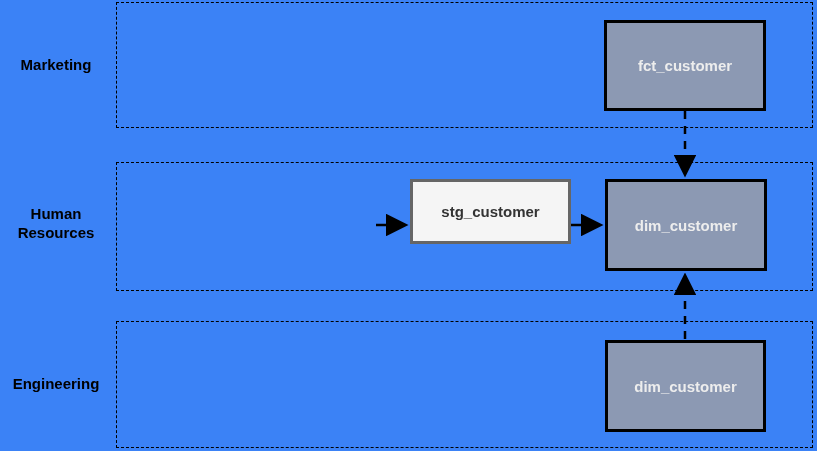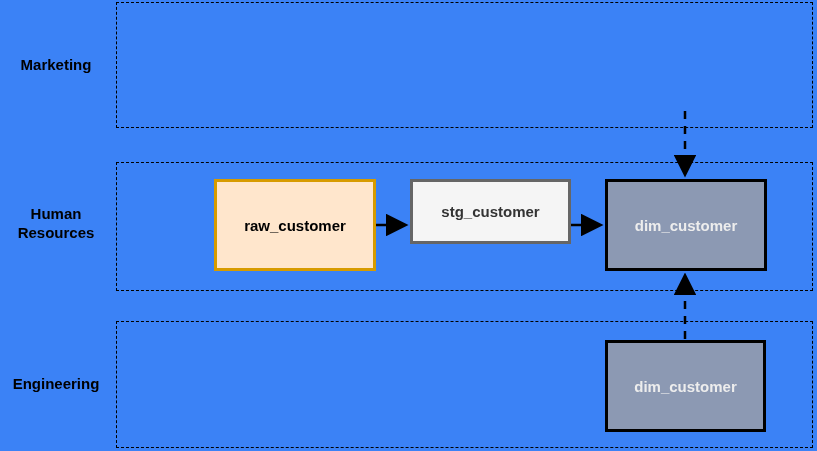--- a/index.html
+++ b/index.html
@@ -101,24 +101,24 @@
 
     <line x1="376" y1="225" x2="404" y2="225" stroke="#000000" stroke-width="2.5" marker-end="url(#arrowhead)"></line>
 
     <line x1="571" y1="225" x2="599" y2="225" stroke="#000000" stroke-width="2.5" marker-end="url(#arrowhead)"></line>
 
     <line x1="685" y1="111" x2="685" y2="173" stroke="#000000" stroke-width="2.5" stroke-dasharray="8 7" marker-end="url(#arrowhead)"></line>
 
     <line x1="685" y1="339" x2="685" y2="277" stroke="#000000" stroke-width="2.5" stroke-dasharray="8 7" marker-end="url(#arrowhead)"></line>
   </svg>
 
+  <div class="node node--model node--fct">
+    <span>fct_customer</span>
+  </div>
 
-  <div class="node node--source node--raw">
-    <span>raw_customer</span>
-  </div>
 
   <div class="node node--staging node--stg">
     <span>stg_customer</span>
   </div>
 
   <div class="node node--model node--dim-hr">
     <span>dim_customer</span>
   </div>
 
   <div class="node node--model node--dim-eng">

